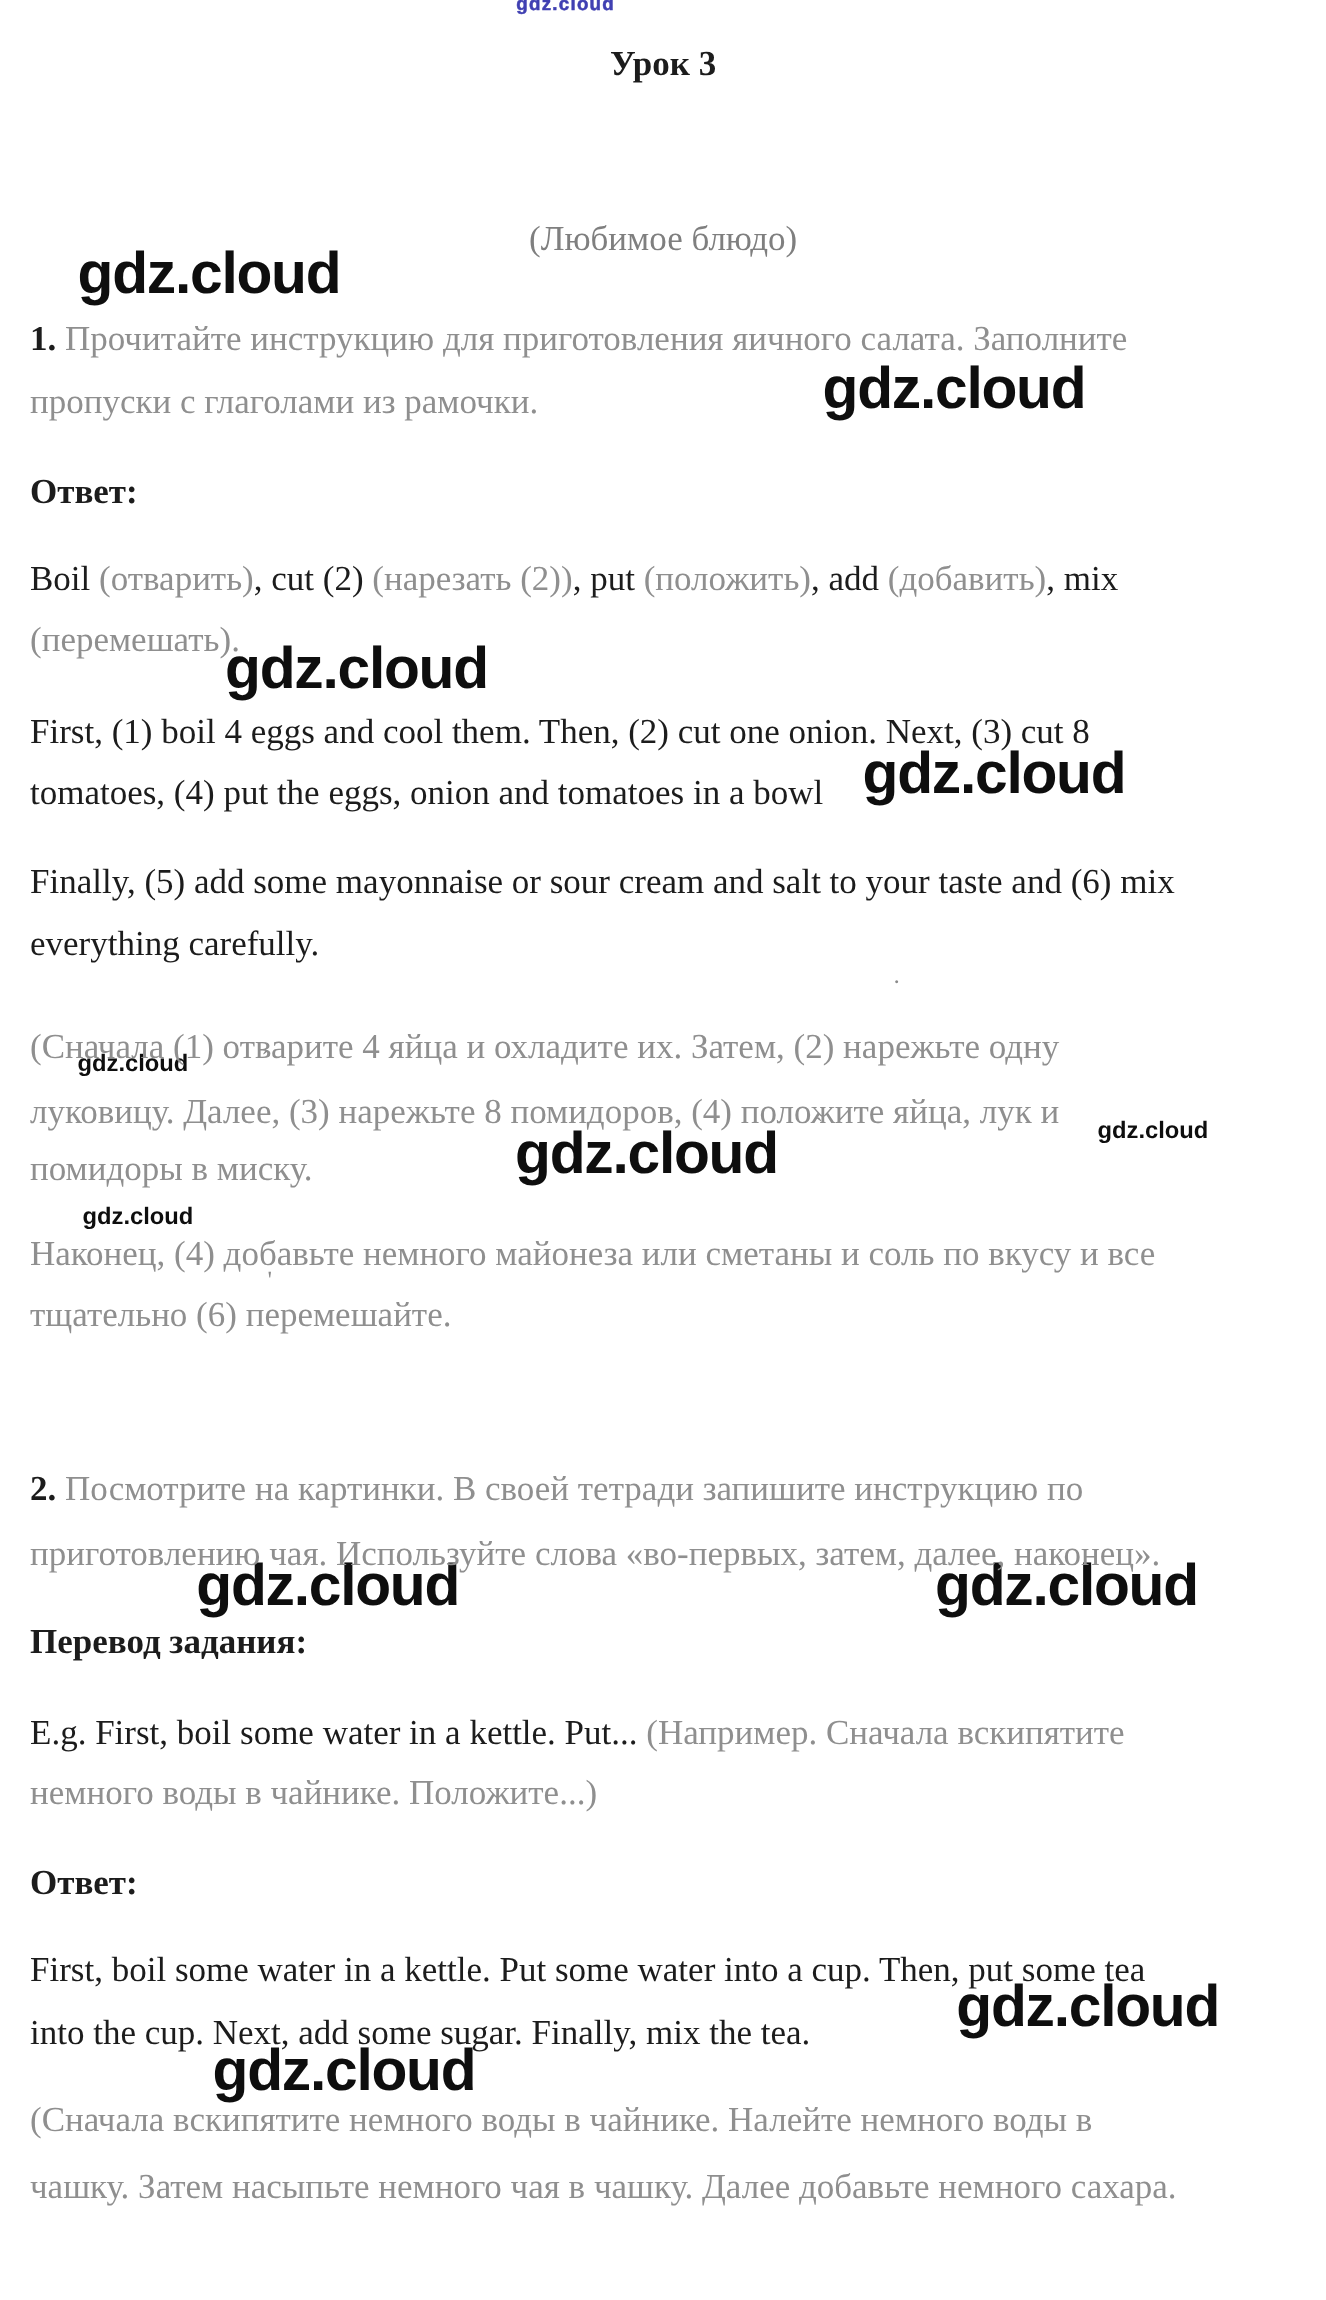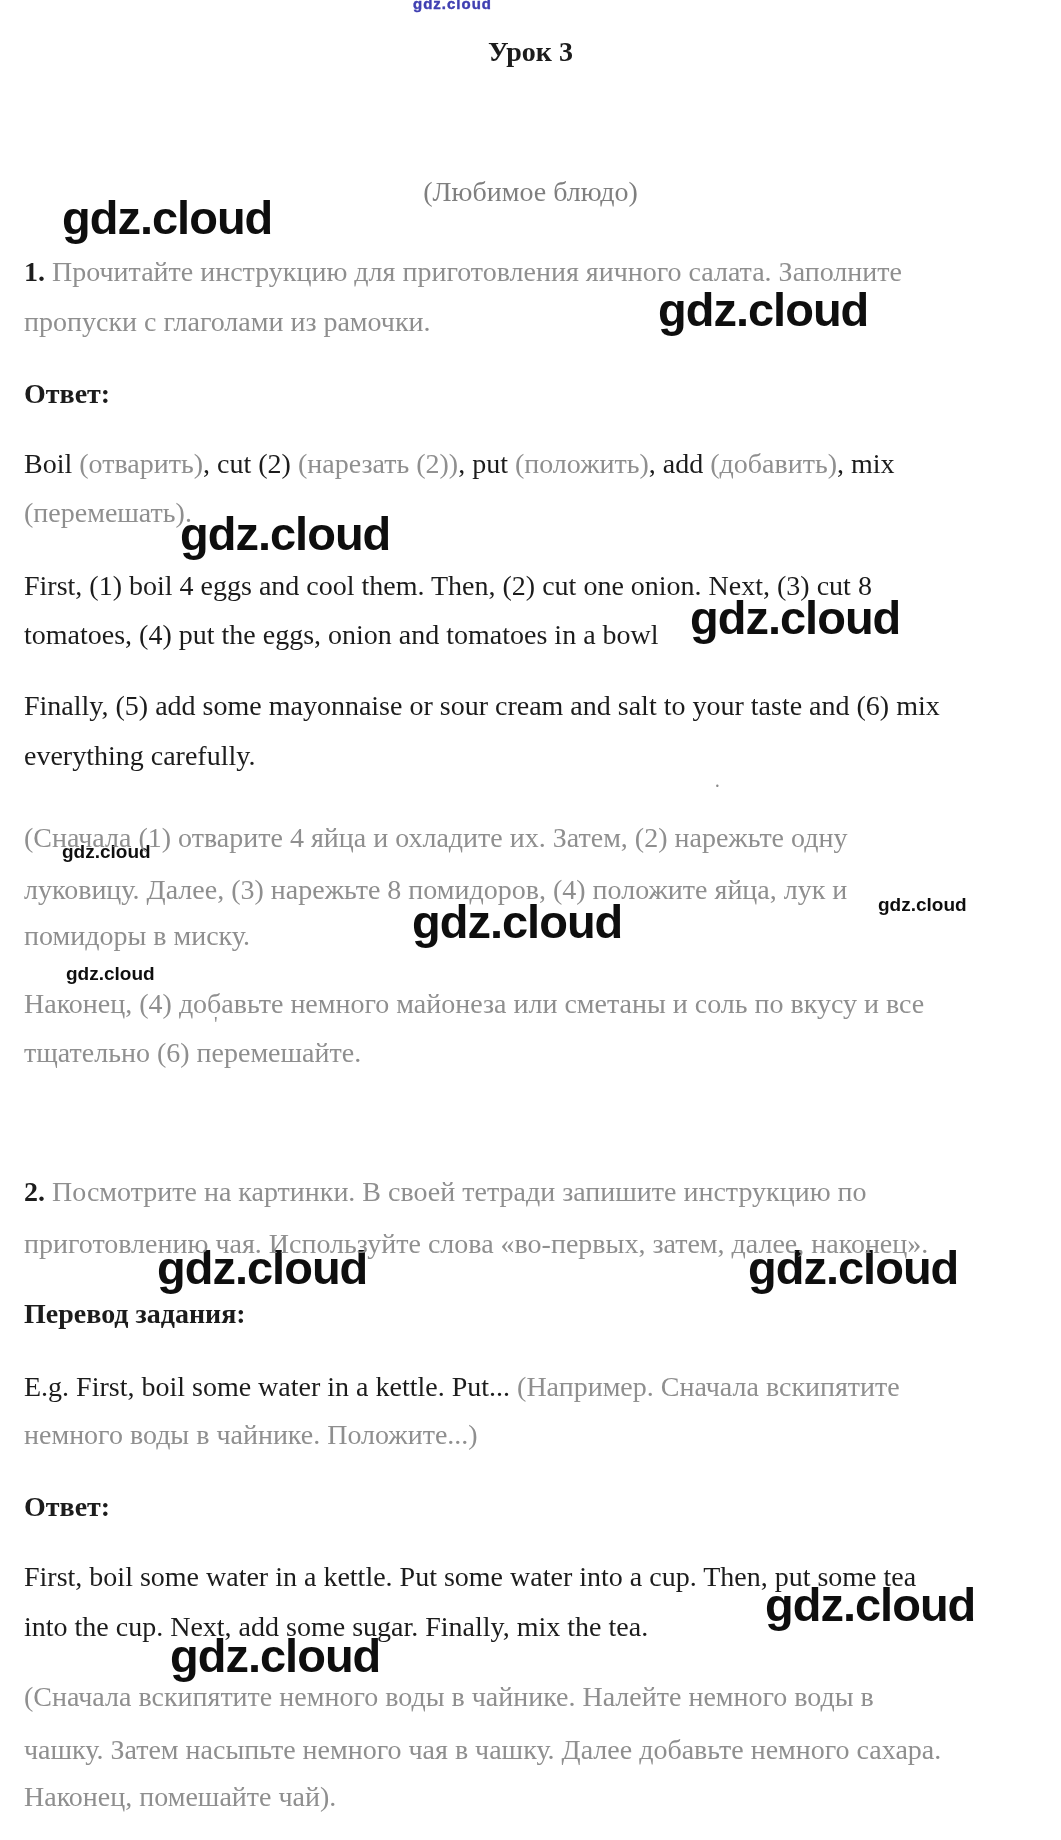--- a/index.html
+++ b/index.html
@@ -113,15 +113,14 @@
     <span>E.g. First, boil some water in a kettle. Put... </span><span class="gray">(Например. Сначала вскипятите</span>
   </div>
 
   <div class="line bold" style="top:1491px;">Ответ:</div>
 
   <div class="line" style="top:1561px;">First, boil some water in a kettle. Put some water into a cup. Then, put some tea</div>
   <div class="line" style="top:1611px;">into the cup. Next, add some sugar. Finally, mix the tea.</div>
 
   <div class="line gray" style="top:1681px;">(Сначала вскипятите немного воды в чайнике. Налейте немного воды в</div>
   <div class="line gray" style="top:1734px;">чашку. Затем насыпьте немного чая в чашку. Далее добавьте немного сахара.</div>
-  <div class="line gray" style="top:1781px;">Наконец, помешайте чай).</div>
 
 </div>
 
 </body></html>

